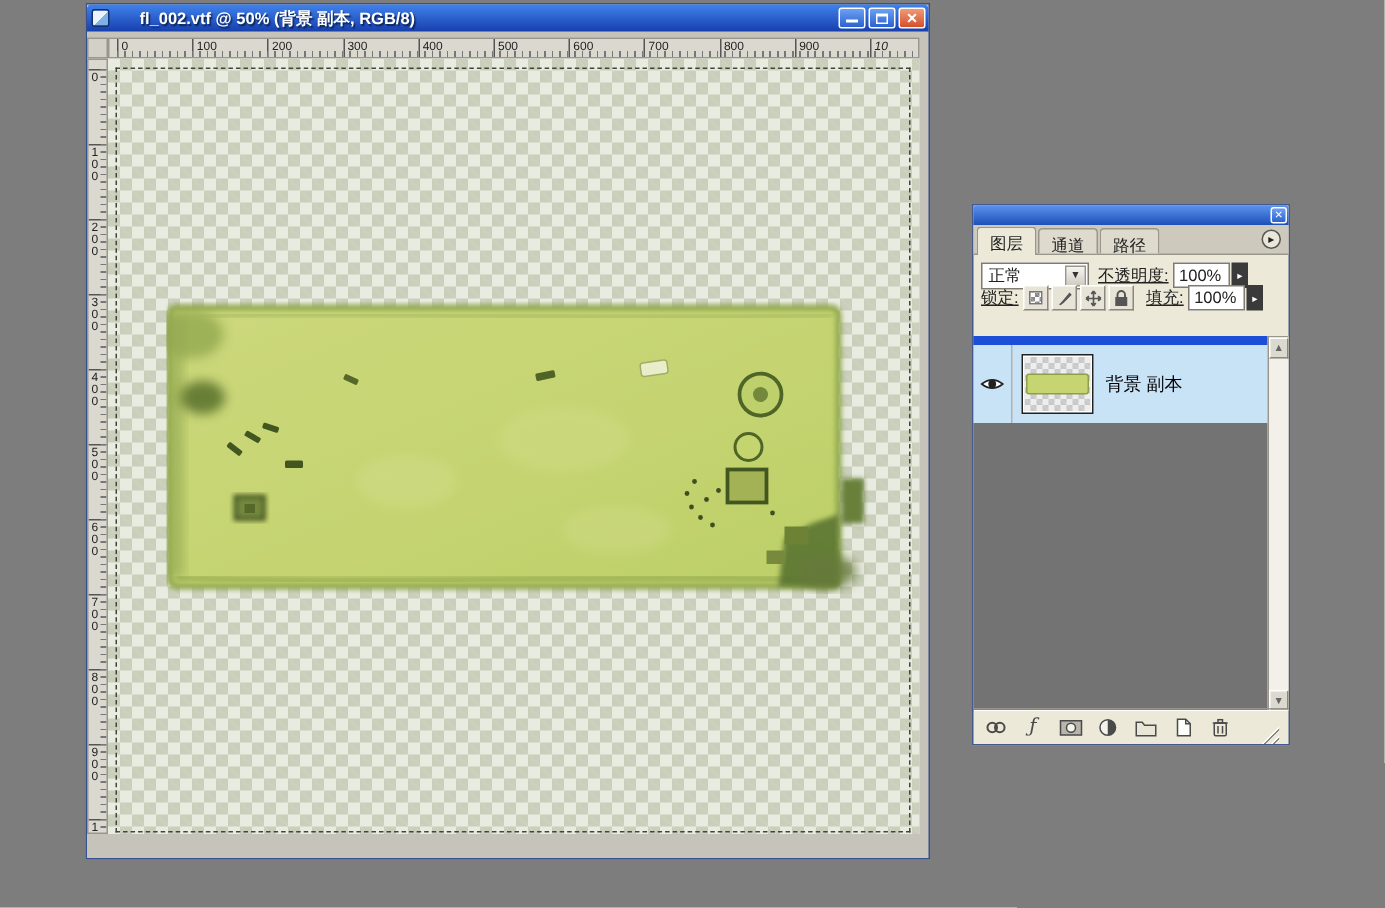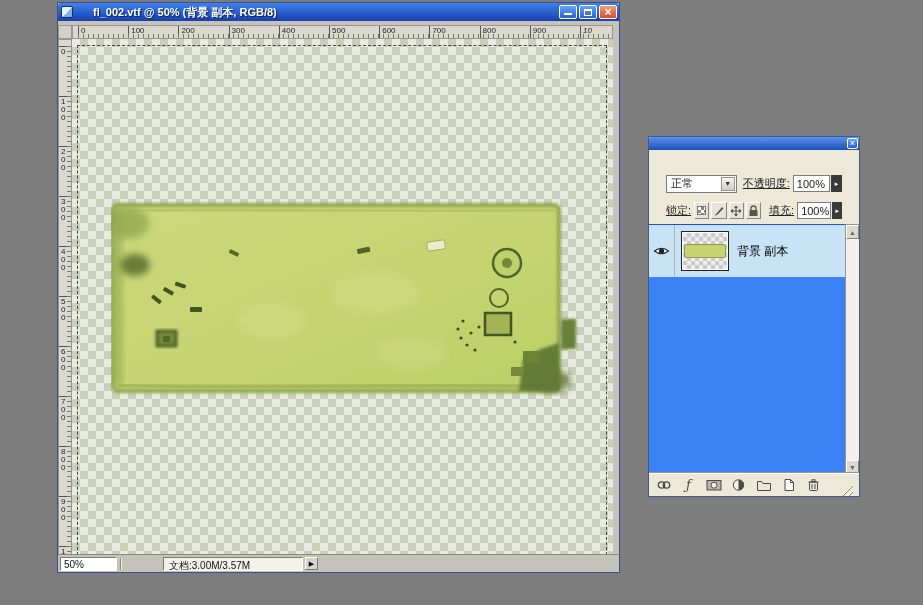--- a/index.html
+++ b/index.html
@@ -100,23 +100,23 @@
   .tabs { position:absolute; left:0; top:13px; right:0; height:20px; background:#cdc9bd;
     display:flex; align-items:flex-end; padding-left:2px; border-bottom:1px solid #9a968c; }
   .tab { height:17px; padding:3px 8px 0; border:1px solid #9a968c; border-bottom:none;
     border-radius:3px 3px 0 0; background:#dedacd; margin-right:1px; }
   .tab.active { background:var(--panel-bg,#ece9d8); height:19px; margin-bottom:-1px; }
   .panel-menu { margin-left:auto; margin-right:5px; margin-bottom:3px; width:13px; height:13px;
     border:1px solid #555; border-radius:50%; background:#eae7da;
     display:flex; align-items:center; justify-content:center; }
   .panel-menu::after { content:"▸"; font-size:8px; color:#222; }
 
-  .row { position:absolute; left:0; right:0; height:27px; display:flex; align-items:center; padding:0 17px; }
+  .row { position:absolute; left:0; right:0; height:27px; display:flex; align-items:center; padding:0 5px; }
   .blend-row { top:33px; }
-  .lock-row { top:60px; }
+  .lock-row { top:48px; }
   .lbl { margin:0 3px 0 6px; white-space:nowrap;text-decoration:underline; }
   .lbl.first { margin-left:0; }
   .combo { width:72px; height:18px; background:#fff; border:1px solid #7e7b73;
     display:flex; align-items:center; padding-left:4px; position:relative; }
   .combo-btn { position:absolute; right:1px; top:1px; bottom:1px; width:14px;
     background:linear-gradient(#f6f5f0,#cfccc2); border:1px solid #9a968c;
     display:flex; align-items:center; justify-content:center; }
   .combo-btn::after { content:"▼"; font-size:7px; color:#333; }
   .val-field { width:38px; height:17px; background:#fff; border:1px solid #7e7b73;
     display:flex; align-items:center; padding-left:3px; }
@@ -127,21 +127,21 @@
   .lock-btn { width:17px; height:17px; margin-right:2px; background:#e7e4d7;
     border:1px solid; border-color:#fff #8a877d #8a877d #fff;
     display:flex; align-items:center; justify-content:center; }
   .ic-checker { width:9px; height:9px; background-color:#fff; border:1px solid #777;
     background-image:
       linear-gradient(45deg,#888 25%,transparent 25% 75%,#888 75%),
       linear-gradient(45deg,#888 25%,transparent 25% 75%,#888 75%);
     background-size:6px 6px; background-position:0 0,3px 3px; }
 
   .layer-list { position:absolute; left:0; top:87px; width:198px; height:250px;
-    background:#3b82f6; border-top:1px solid #1d4ed8;text-align:center; }
+    background:#737373; border-top:6px solid #1d4ed8;text-align:center; }
   .layer-row { position:absolute; left:0; top:0; right:0; height:52px;
     display:flex; align-items:center; }
   .layer-row.selected { background:var(--selected-layer-row,#c8e2f6); }
   .eye-cell { width:26px; height:100%; border-right:1px solid #b4b1a7;
     display:flex; align-items:center; justify-content:center; flex:none; }
   .thumb { margin-left:6px; width:48px; height:40px; background:#fff;
     border:1px solid #222; padding:1px; flex:none; }
   .thumb-img { position:relative; display:block; width:100%; height:100%;
     background-color:#eee;
     background-image:
@@ -291,33 +291,33 @@
         <circle cx="404" cy="141" r="1.6"></circle>
           <circle cx="360" cy="132" r="1.6"></circle>
       </g>
       <path d="M408 190 L412 158 L430 148 L448 142 L448 190 Z" fill="#5a7430" opacity="0.9" filter="url(#b1)"></path>
       <rect x="412" y="150" width="16" height="12" fill="#6d8234"></rect>
       <rect x="400" y="166" width="12" height="9" fill="#77893d"></rect>
       <ellipse cx="440" cy="180" rx="20" ry="12" fill="#66793a" opacity="0.8" filter="url(#b2)"></ellipse>
     </svg>
   </div>
 
-  <div class="statusbar">
-    <span class="zoom-field">50%</span>
-    <span class="sb-divider"></span>
-    <span class="doc-field">文档:3.00M/3.57M</span>
-    <span class="sb-arrow"></span>
-  </div>
 </div>
 
 <div class="panel">
   <div class="panel-titlebar">
     <span class="panel-close"></span>
   </div>
 
+  <div class="tabs">
+    <span class="tab active">图层</span>
+    <span class="tab">通道</span>
+    <span class="tab">路径</span>
+    <span class="panel-menu"></span>
+  </div>
 
   <div class="row blend-row">
     <span class="combo">
       <span>正常</span>
       <i class="combo-btn"></i>
     </span>
     <span class="lbl">不透明度:</span>
     <span class="val-field">
       <span>100%</span>
     </span>

